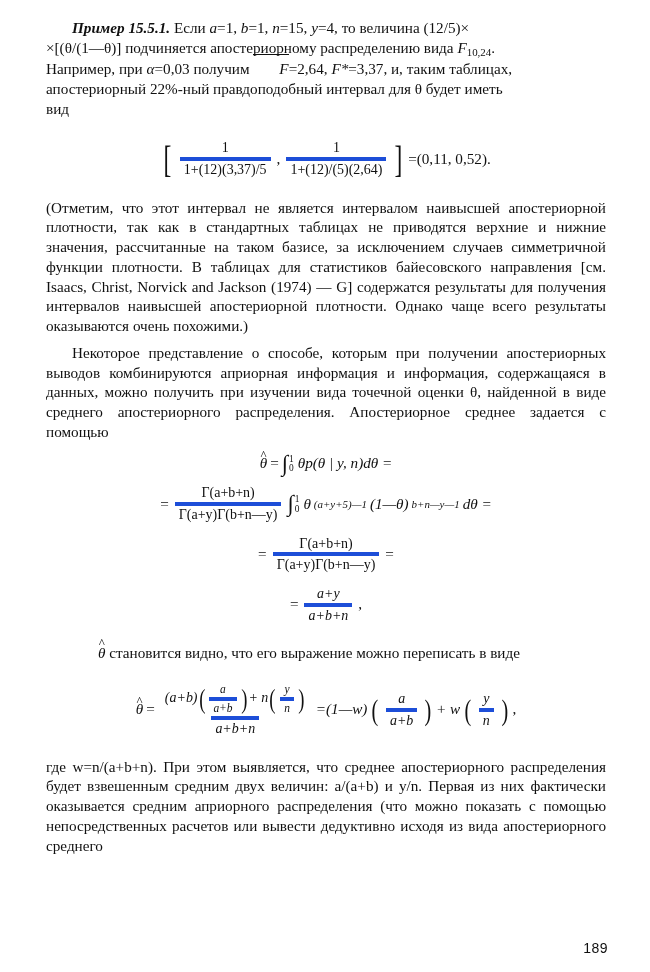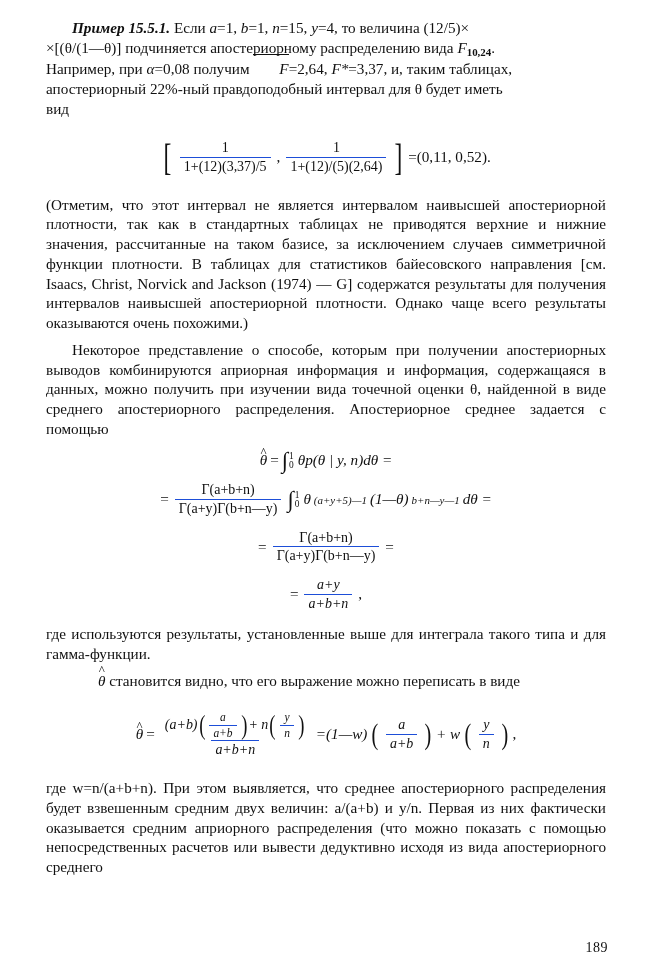--- a/index.html
+++ b/index.html
@@ -33,21 +33,21 @@
     line-height: 1.30;
     text-align: justify;
     text-justify: inter-word;
     hyphens: manual;
   }
   p.indent {
     text-indent: 26px;
   }
   .it { font-style: italic; }
   .bolditalic { font-style: italic; font-weight: bold; }
-  .sub { font-size: 0.72em; vertical-align: -0.28em; font-weight: bold; }
+  .sub { font-size: 0.72em; vertical-align: -0.28em; }
   .sup { font-size: 0.72em; vertical-align: 0.5em; }
 
   
   .eq {
     text-align: center;
     margin: 13px 0 13px 0;
     font-size: 15.2px;
     line-height: 1.1;
   }
   .eqrow {
@@ -66,21 +66,21 @@
     vertical-align: middle;
     margin: 0 3px;
     line-height: 1.12;
   }
   .frac .num {
     padding: 0 4px 1px 4px;
     font-size: 0.92em;
   }
   .frac .den {
     padding: 1px 4px 0 4px;
-    border-top: 1px solid #1d4ed8;
+    border-top: 4px solid #1d4ed8;
     font-size: 0.92em;
   }
   .frac.small .num, .frac.small .den { font-size: 0.82em; }
 
   .bigbracket {
     display: inline-block;
     font-size: 2.5em;
     line-height: 0.8;
     vertical-align: middle;
     font-weight: 300;
@@ -125,21 +125,21 @@
     right: 0;
     height: 1px;
     background: #101010;
   }
 
   .pgnum {
     position: absolute;
     right: 42px;
     bottom: 16px;
     font-size: 14px;
-    font-family: Liberation Serif, serif;
+    font-family: Liberation Sans, sans-serif;
     letter-spacing: 0.5px;
   }
   .spacer-s { height: 7px; }
   .paren-big {
     display: inline-block;
     font-size: 1.9em;
     line-height: 0.7;
     vertical-align: middle;
     transform: scaleX(0.7);
   }
@@ -153,21 +153,21 @@
     <p class="indent">
       <span class="bolditalic">Пример 15.5.1.</span>
       <span>Если</span>
       <span class="it">a</span><span>=1,</span>
       <span class="it">b</span><span>=1,</span>
       <span class="it">n</span><span>=15,</span>
       <span class="it">y</span><span>=4, то величина (12/5)×</span><br>
       <span>×[(θ/(1—θ)] подчиняется апостериорному распределению вида</span>
       <span class="it">F</span><span class="sub">10,24</span><span>.</span><br>
       <span>Например, при</span>
-      <span class="it">α</span><span>=0,08 получим</span>
+      <span class="it">α</span><span>=0,03 получим</span>
       <span class="bar-wrap"><span class="bar"></span><span class="it">F</span></span><span>=2,64,</span>
       <span class="it">F*</span><span>=3,37, и, таким таблицах,</span><br>
       <span>апостериорный 22%-ный правдоподобный интервал для θ будет иметь</span><br>
       <span>вид</span>
     </p>
 
     <div class="eq" style="margin-top:22px; margin-bottom:20px;">
       <span class="eqrow">
         <span class="bigbracket">[</span>
         <span class="frac">
@@ -242,21 +242,20 @@
       <span class="eqrow">
         <span>=</span>
         <span class="frac">
           <span class="num it">a+y</span>
           <span class="den it">a+b+n</span>
         </span>
         <span>,</span>
       </span>
     </div>
 
-    <p>где используются результаты, установленные выше для интеграла такого типа и для гамма-функции.</p>
 
     <div class="spacer-s"></div>
 
     <p class="indent">
       <span class="hat-wrap"><span class="hat">^</span><span class="it">θ</span></span>
       <span>становится видно, что его выражение можно переписать в виде</span>
     </p>
 
     <div class="eq" style="margin-top:20px;margin-bottom:20px;">
       <span class="eqrow">

